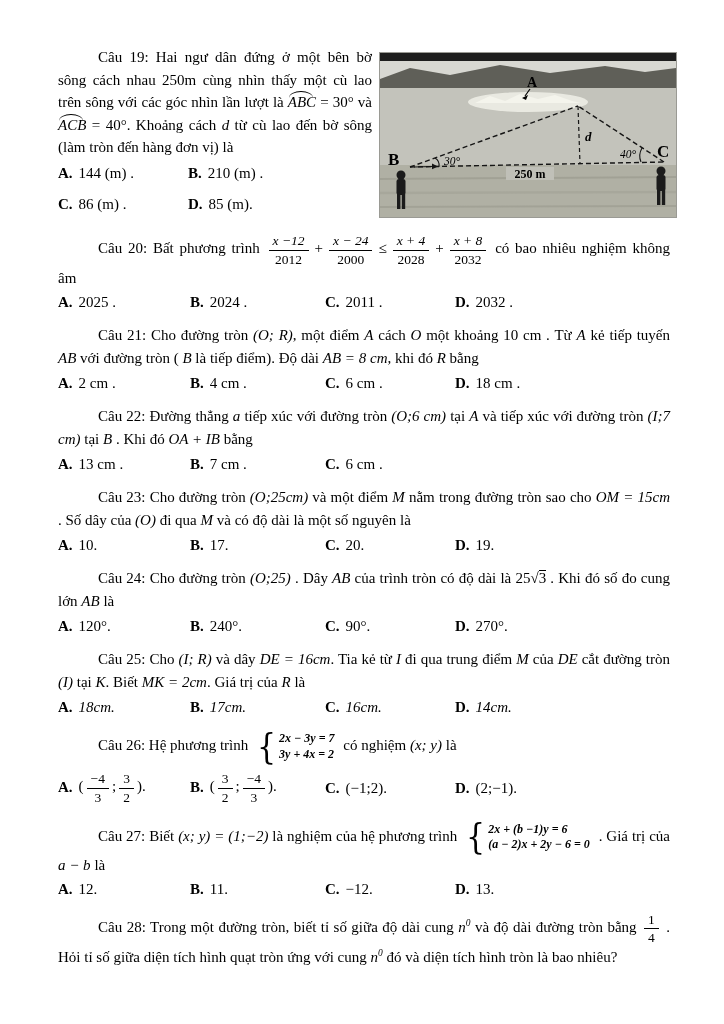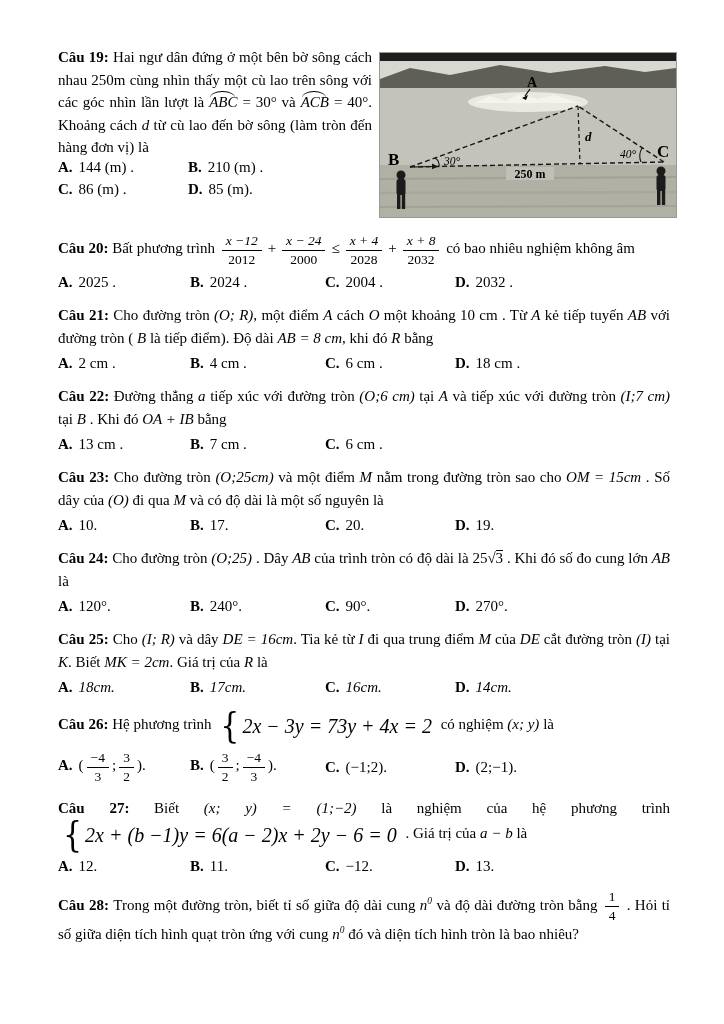--- a/index.html
+++ b/index.html
@@ -4,45 +4,45 @@
 <style>
   * { margin:0; padding:0; box-sizing:border-box; }
   html,body { background:#e8e8e8; }
   body { width:724px; height:1024px; margin:0 auto; overflow:hidden;
          font-family:"Liberation Serif", serif; font-size:15px; color:#000;
          background:#ffffff; position:relative; }
   .page { padding:46px 54px 0 58px; }
 
   .q { margin-bottom:13px; }
   .q-text { line-height:1.5; text-align:justify; }
-  .r-b  { font-weight:bold; }
+  .r-b  { font-weight:normal;margin-left:40px; }
   .r-i  { font-style:italic; }
   .r-sup{ font-size:9.5px; vertical-align:super; line-height:0; font-style:italic; }
   .r-ov { display:inline-block; border-top:1.3px solid #000; line-height:1.05; }
   .r-hi { font-style:italic; position:relative; }
   .r-hi::before { content:""; position:absolute; left:1px; right:3px; top:-3px; height:6px;
                   border-top:1.4px solid #000; border-radius:50% 50% 0 0 / 100% 100% 0 0; }
 
   .opts { display:grid; grid-template-columns:132px 135px 130px 1fr; margin-top:6px; align-items:center; }
-  .opts2 { display:grid; grid-template-columns:130px 1fr; width:300px; margin-top:0; row-gap:5px; }
+  .opts2 { display:grid; grid-template-columns:130px 1fr; width:300px; margin-top:6px; row-gap:14px; }
   .opt { white-space:nowrap; }
   .opt > b { font-weight:bold; margin-right:6px; }
 
   .frac { display:inline-block; vertical-align:middle; text-align:center;
           font-weight:normal; line-height:1.15; margin:1px 3px; font-size:13.5px; }
   .frac .num { display:block; padding:0 4px 1px; border-bottom:1.3px solid #000; }
   .frac .den { display:block; padding:1px 4px 0; }
   .frac.fi .num { font-style:italic; }
   .mop { margin:0 3px; }
 
   .system { display:inline-flex; align-items:center; vertical-align:middle; margin:2px 5px; }
   .sys-brace { font-family:"DejaVu Serif", serif; font-size:30px; line-height:1;
                transform:scaleY(1.2); margin-right:3px; font-weight:400; }
-  .sys-eqs { display:flex; font-weight:normal; font-style:italic;
-             font-size:20px; line-height:1.3; }
+  .sys-eqs { display:flex; flex-direction:column; font-weight:bold; font-style:italic;
+             font-size:12px; line-height:1.3; }
 
   .q19 { display:flex; align-items:flex-start; margin-bottom:15px; }
   .q19-left { flex:0 0 314px; }
   .q19-fig { flex:0 0 296px; margin-left:8px; margin-top:7px;
              box-shadow:0 0 0 1px #9a9a94; }
   .q19-fig svg { display:block; }
   .mathline { line-height:1.35; }
 </style>
 </head>
 <body>
@@ -119,21 +119,21 @@
     </div>
   </div>
 
   <div class="q">
     <div class="q-text mathline">
       <span><span class="r-b">Câu 20: </span><span>Bất phương trình </span></span><span class="frac fi"><span class="num">x −12</span><span class="den">2012</span></span><span class="mop">+</span><span class="frac fi"><span class="num">x − 24</span><span class="den">2000</span></span><span class="mop">≤</span><span class="frac fi"><span class="num">x + 4</span><span class="den">2028</span></span><span class="mop">+</span><span class="frac fi"><span class="num">x + 8</span><span class="den">2032</span></span><span><span> có bao nhiêu nghiệm không âm</span></span>
     </div>
     <div class="opts">
       <div class="opt"><b>A.</b><span>2025 .</span></div>
       <div class="opt"><b>B.</b><span>2024 .</span></div>
-      <div class="opt"><b>C.</b><span>2004 .</span></div>
+      <div class="opt"><b>C.</b><span>2011 .</span></div>
       <div class="opt"><b>D.</b><span>2032 .</span></div>
     </div>
   </div>
 
   <div class="q">
     <div class="q-text"><span class="r-b">Câu 21: </span><span>Cho đường tròn </span><span class="r-i">(O; R)</span><span>, một điểm </span><span class="r-i">A</span><span> cách </span><span class="r-i">O</span><span> một khoảng 10 cm . Từ </span><span class="r-i">A</span><span> kẻ tiếp tuyến </span><span class="r-i">AB</span><span> với đường tròn ( </span><span class="r-i">B</span><span> là tiếp điểm). Độ dài </span><span class="r-i">AB = 8 cm</span><span>, khi đó </span><span class="r-i">R</span><span> bằng</span></div>
     <div class="opts">
       <div class="opt"><b>A.</b><span>2 cm .</span></div>
       <div class="opt"><b>B.</b><span>4 cm .</span></div>
       <div class="opt"><b>C.</b><span>6 cm .</span></div>

